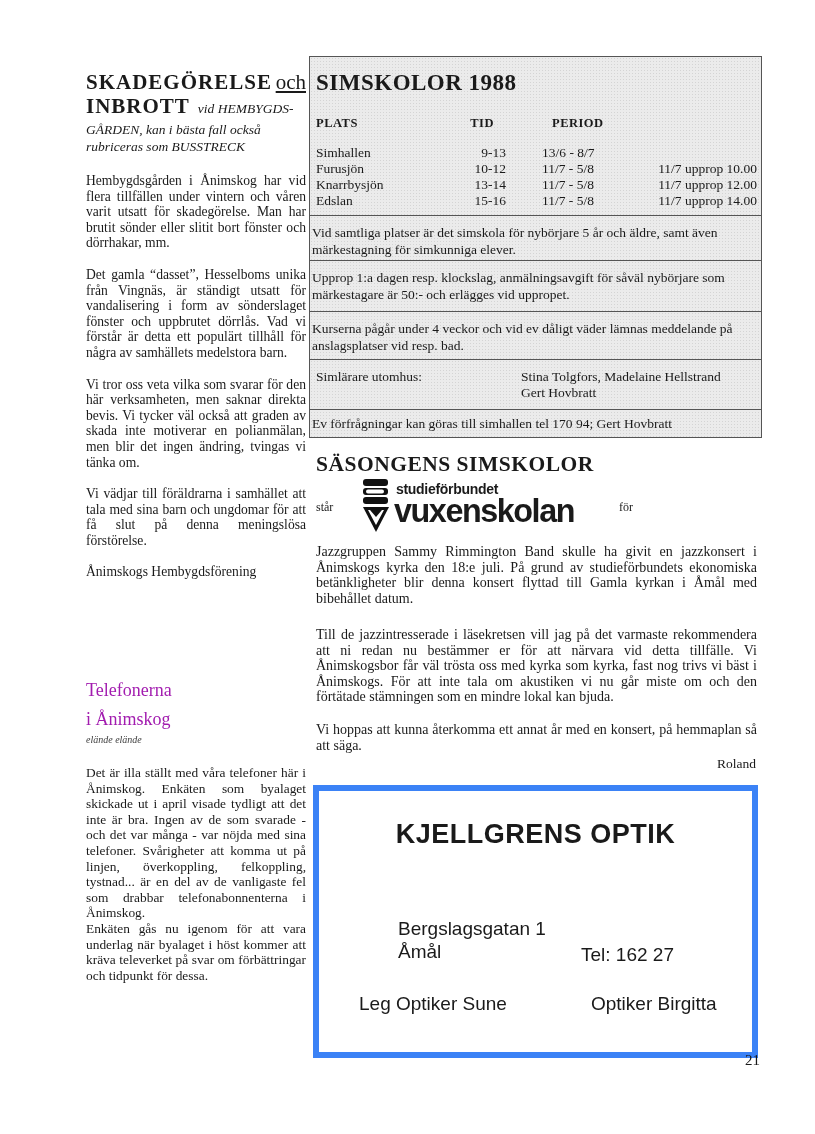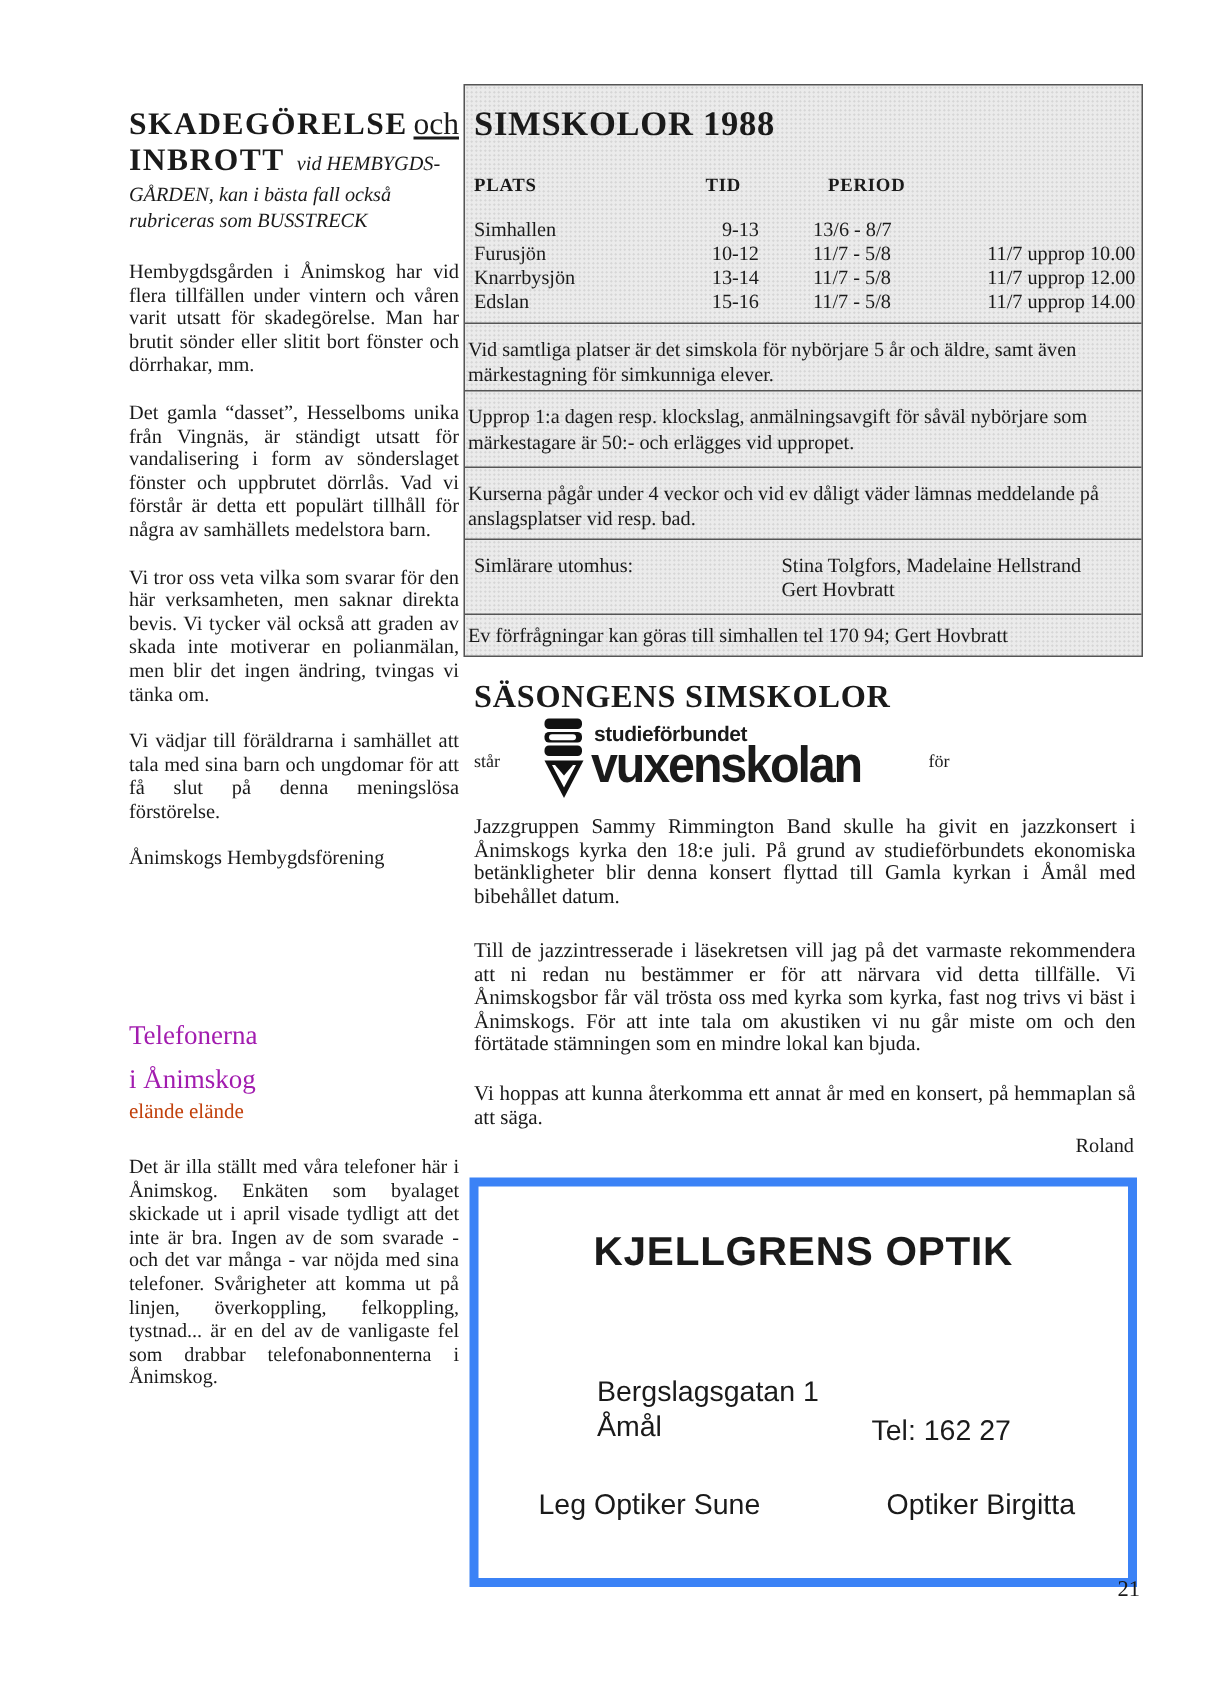--- a/index.html
+++ b/index.html
@@ -13,21 +13,21 @@
   #left-col { position: absolute; left: 86px; top: 70px; width: 220px; }
   .lh1 { font-family: "Liberation Serif", serif; font-weight: bold; font-size: 21px; letter-spacing: 1px; line-height: 24px; }
   .lh1 .och { font-weight: normal; float: right; letter-spacing: 0; text-decoration: underline; }
   .lh1-sub { font-family: "Liberation Serif", serif; font-style: italic; font-size: 13.5px; line-height: 17px; }
   .lh1 .inline-it { font-family: "Liberation Serif", serif; font-weight: normal; font-style: italic; font-size: 13.5px; letter-spacing: 0; margin-left: 8px; }
   .p { font-family: "Liberation Serif", serif; font-size: 13.6px; line-height: 15.6px; text-align: justify; margin: 0 0 16px 0; }
   .sig { font-family: "Liberation Serif", serif; font-size: 13.6px; line-height: 15.6px; margin: 0; }
 
   #tel-section { position: absolute; left: 86px; top: 676px; width: 220px; }
   .tel-title { font-family: "Liberation Serif", serif; font-size: 18px; line-height: 29px; color: #a21caf; }
-  .tel-sub { font-family: "Liberation Serif", serif; font-size: 14px; color: #c2410c; margin-bottom: 20px; }
+  .tel-sub { font-family: "Liberation Serif", serif; font-style: italic; font-size: 10px; color: #404040; margin-bottom: 20px; }
   .tel-p { font-family: "Liberation Serif", serif; font-size: 13.4px; line-height: 15.6px; text-align: justify; margin: 0; }
 
   
   #sim-box {
     position: absolute; left: 309px; top: 56px; width: 451px; height: 380px;
     border: 1px solid #555;
     background-color: #ebebeb;
     background-image: radial-gradient(#d4d4d4 0.6px, transparent 0.7px);
     background-size: 3px 3px;
   }
@@ -79,20 +79,21 @@
   <p class="p">Vi tror oss veta vilka som svarar för den här verksamheten, men saknar direkta bevis. Vi tycker väl också att graden av skada inte motiverar en polianmälan, men blir det ingen ändring, tvingas vi tänka om.</p>
   <p class="p">Vi vädjar till föräldrarna i samhället att tala med sina barn och ungdomar för att få slut på denna meningslösa förstörelse.</p>
   <p class="sig">Ånimskogs Hembygdsförening</p>
 </div>
 
 <div id="tel-section">
   <div class="tel-title">Telefonerna</div>
   <div class="tel-title">i Ånimskog</div>
   <div class="tel-sub">elände elände</div>
   <p class="tel-p">Det är illa ställt med våra telefoner här i Ånimskog. Enkäten som byalaget skickade ut i april visade tydligt att det inte är bra. Ingen av de som svarade - och det var många - var nöjda med sina telefoner. Svårigheter att komma ut på linjen, överkoppling, felkoppling, tystnad... är en del av de vanligaste fel som drabbar telefonabonnenterna i Ånimskog.</p>
+  <p class="tel-p">Enkäten gås nu igenom för att vara underlag när byalaget i höst kommer att kräva televerket på svar om förbättringar och tidpunkt för dessa.</p>
 </div>
 
 <div id="sim-box">
   <div class="sim-title">SIMSKOLOR 1988</div>
   <div class="sim-table">
     <div class="sim-row sim-head">
       <span class="c-plats">PLATS</span>
       <span class="c-tid" style="width:48px;">TID</span>
       <span class="c-period" style="left:236px;">PERIOD</span>
     </div>

